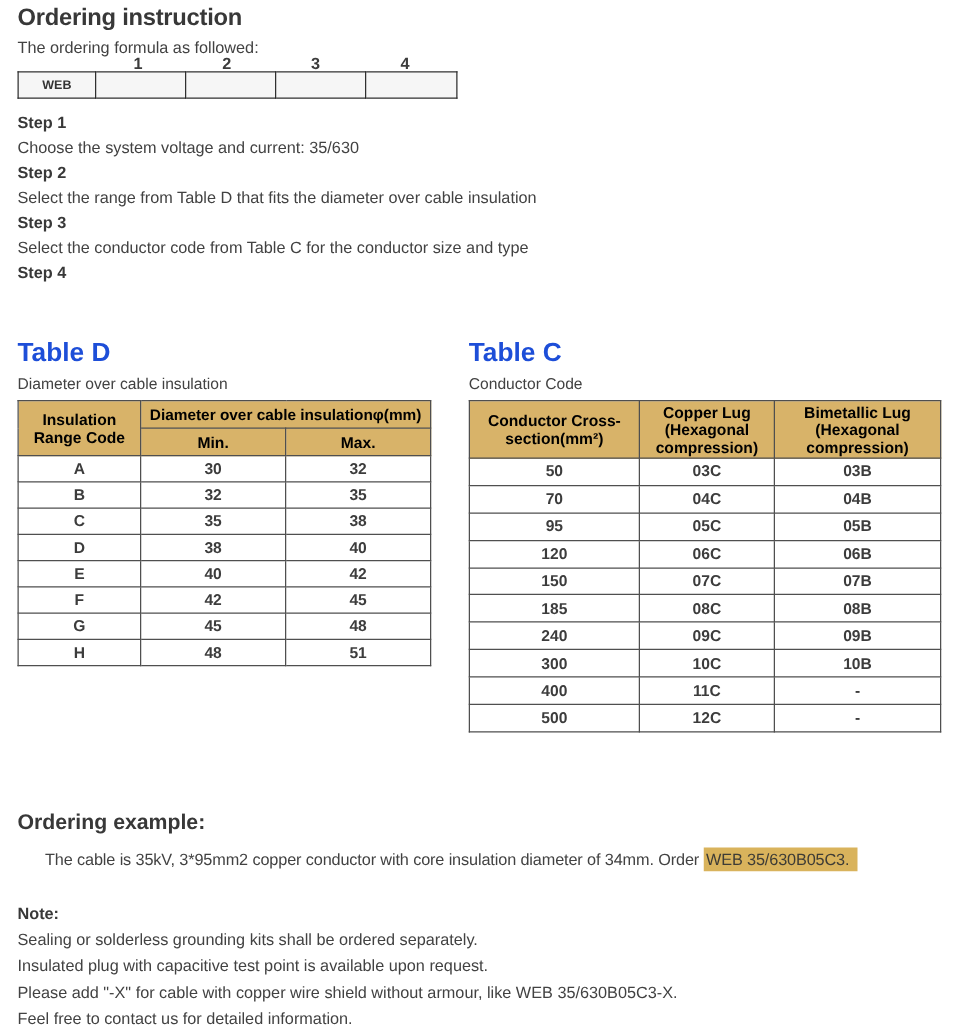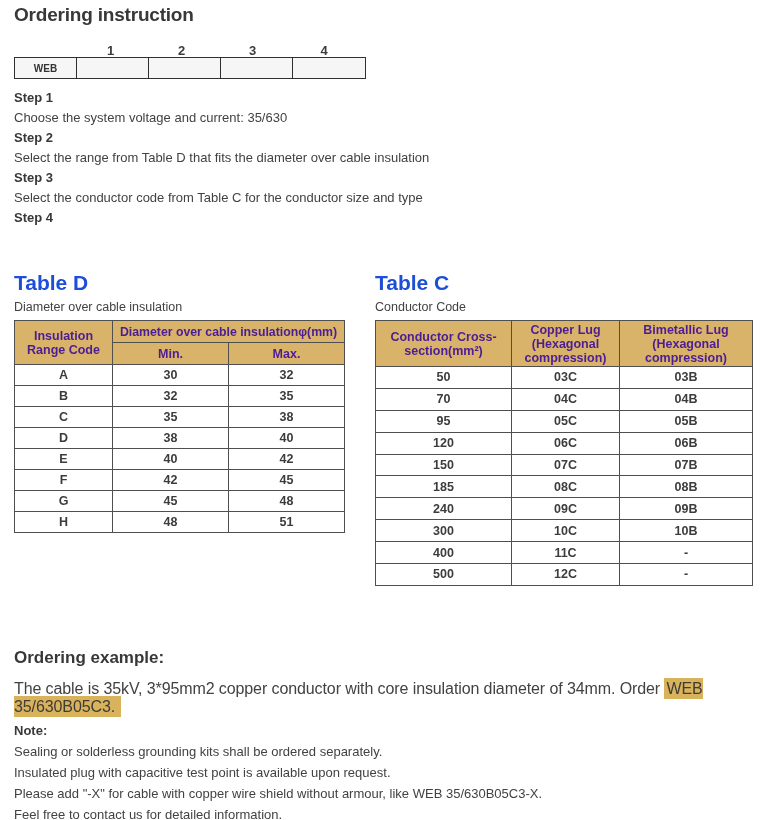--- a/index.html
+++ b/index.html
@@ -42,56 +42,57 @@
   .table-block-sub{font-size:12.5px;color:#424242;margin-top:5px;}
   .data-table{margin-top:6px;}
   .data-table th,.data-table td{
     border:1.5px solid #4f4f4f;
     padding:0 2px;
     text-align:center;vertical-align:middle;
     font-size:12.5px;
   }
   .data-table th{
     background:#d8b369;
-    color:#4c1d95;
+    color:#000000;
     font-weight:bold;
     line-height:14px;
   }
   .data-table td{color:#3c3c3c;font-weight:bold;font-size:12.5px;}
   .table-d-block{left:14px;top:271px;width:340px;}
   .table-d .col-code{width:93px;}
   .table-d .col-min{width:111px;}
   .table-d .col-max{width:111px;}
   .table-d thead tr{height:22px;}
   .table-d tbody tr{height:21px;}
   .table-d .span-head{white-space:nowrap;font-size:12.3px;}
   .table-c-block{left:375px;top:271px;width:380px;}
   .table-c .col-size{width:131px;}
   .table-c .col-cu{width:103px;}
   .table-c .col-bi{width:128px;}
   .table-c thead tr{height:46px;}
   .table-c tbody tr{height:21.9px;}
   .example-block{left:14px;top:648px;width:740px;}
   .example-title{font-size:17px;font-weight:bold;color:#383838;margin:0;}
-  .example-text{font-size:16px;color:#424242;margin-top:12px;letter-spacing:-0.1px;}
+  .example-text{font-size:13px;color:#424242;margin-top:12px;letter-spacing:-0.1px;margin-left:22px;}
   .highlight{
     background:#d9b35c;
     color:#3e3c36;
     padding:2px 6px 2px 2px;
   }
   .note-block{left:14px;top:720px;font-size:13px;line-height:21px;color:#424242;}
   .note-label{font-weight:bold;color:#383838;}
 </style>
 </head>
 <body>
 
 <div class="page">
 
   <div class="abs page-title">Ordering instruction</div>
 
+  <div class="abs formula-intro">The ordering formula as followed:</div>
 
   <div class="abs formula-labels">
     <span class="fl-c1"></span>
     <span class="fl-c2">1</span>
     <span class="fl-c3">2</span>
     <span class="fl-c4">3</span>
     <span class="fl-c5">4</span>
   </div>
 
   <table class="abs formula-table">

